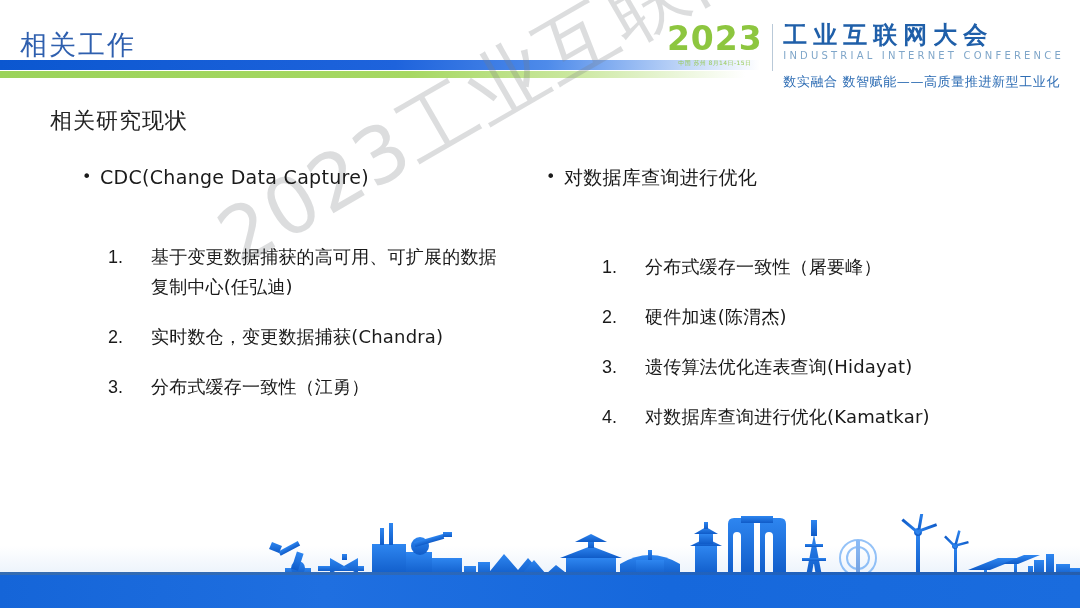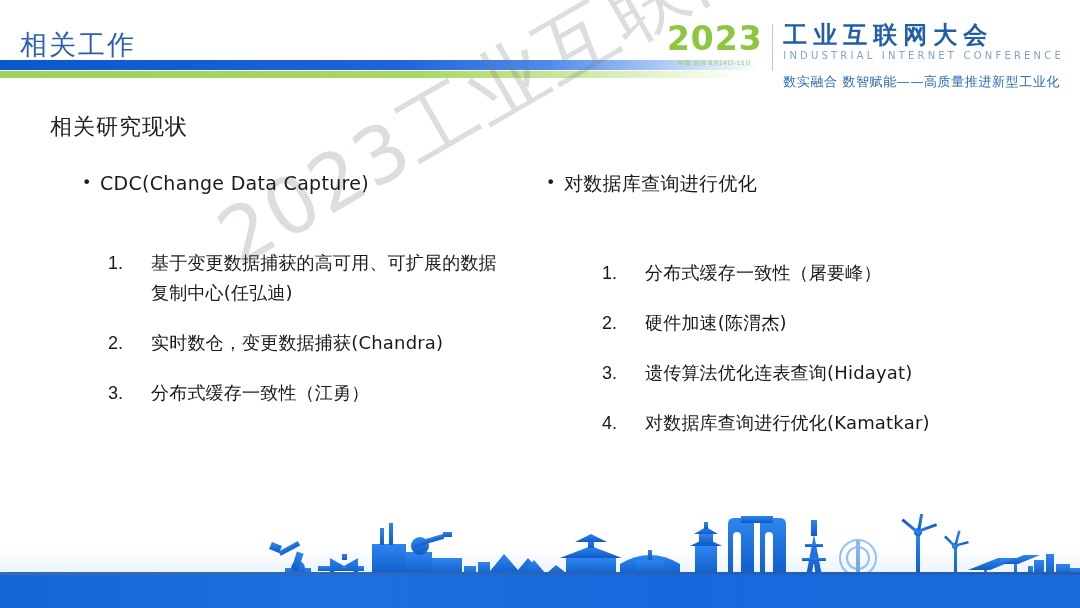--- a/index.html
+++ b/index.html
@@ -52,21 +52,21 @@
   .logo-en{
     font-size:10px;color:#7FA6C9;letter-spacing:3.2px;margin-top:2px;white-space:nowrap;
     font-family:"DejaVu Sans","Liberation Sans",sans-serif;
   }
   .logo-tag{
     font-size:13px;color:#2E6DB4;letter-spacing:.6px;margin-top:12px;white-space:nowrap;
     font-family:"DejaVu Sans","Liberation Sans",sans-serif;font-weight:normal;
   }
 
   
-  .content{position:absolute;left:0;top:92px;width:1080px;height:430px;}
+  .content{position:absolute;left:0;top:86px;width:1080px;height:430px;}
   .section-heading{
     position:absolute;left:50px;top:20px;font-size:22px;color:#222;
     font-family:"DejaVu Sans","Liberation Sans",sans-serif;letter-spacing:1px;
   }
   .col{position:absolute;top:78px;}
   .col-left{left:82px;width:430px;}
   .col-right{left:546px;width:470px;}
 
   .bullet-row{display:flex;align-items:flex-start;font-size:19px;color:#1a1a1a;
     font-family:"DejaVu Sans","Liberation Sans",sans-serif;}

